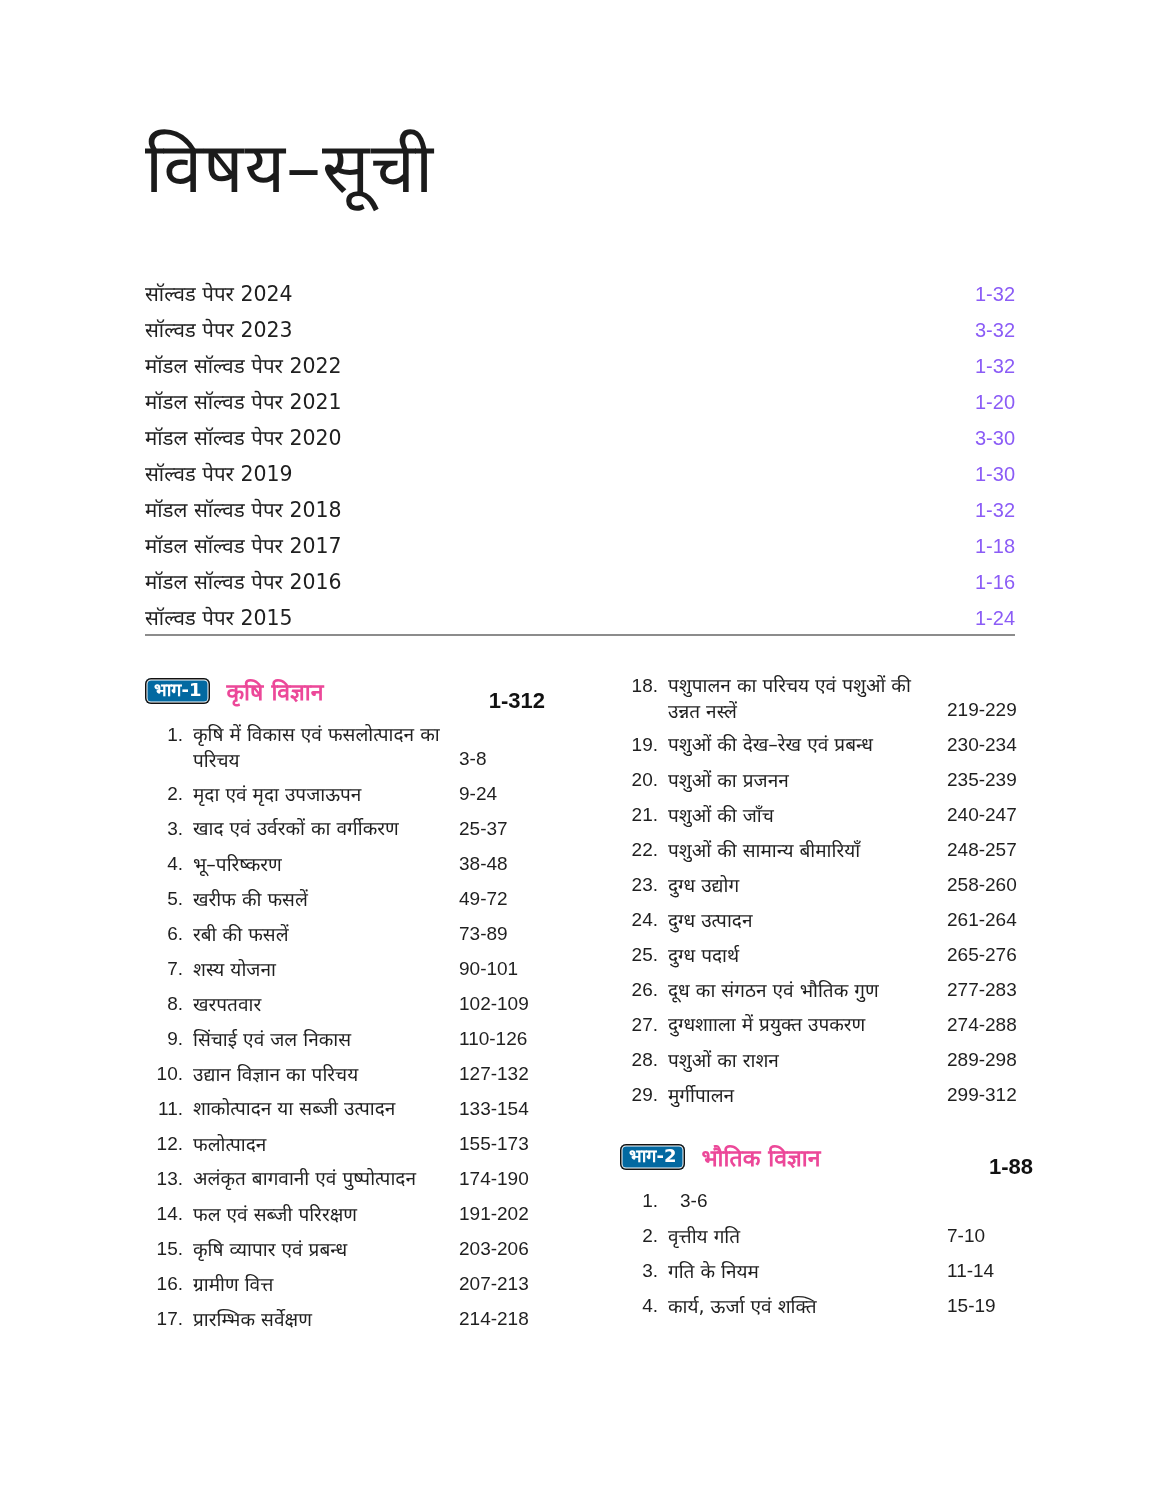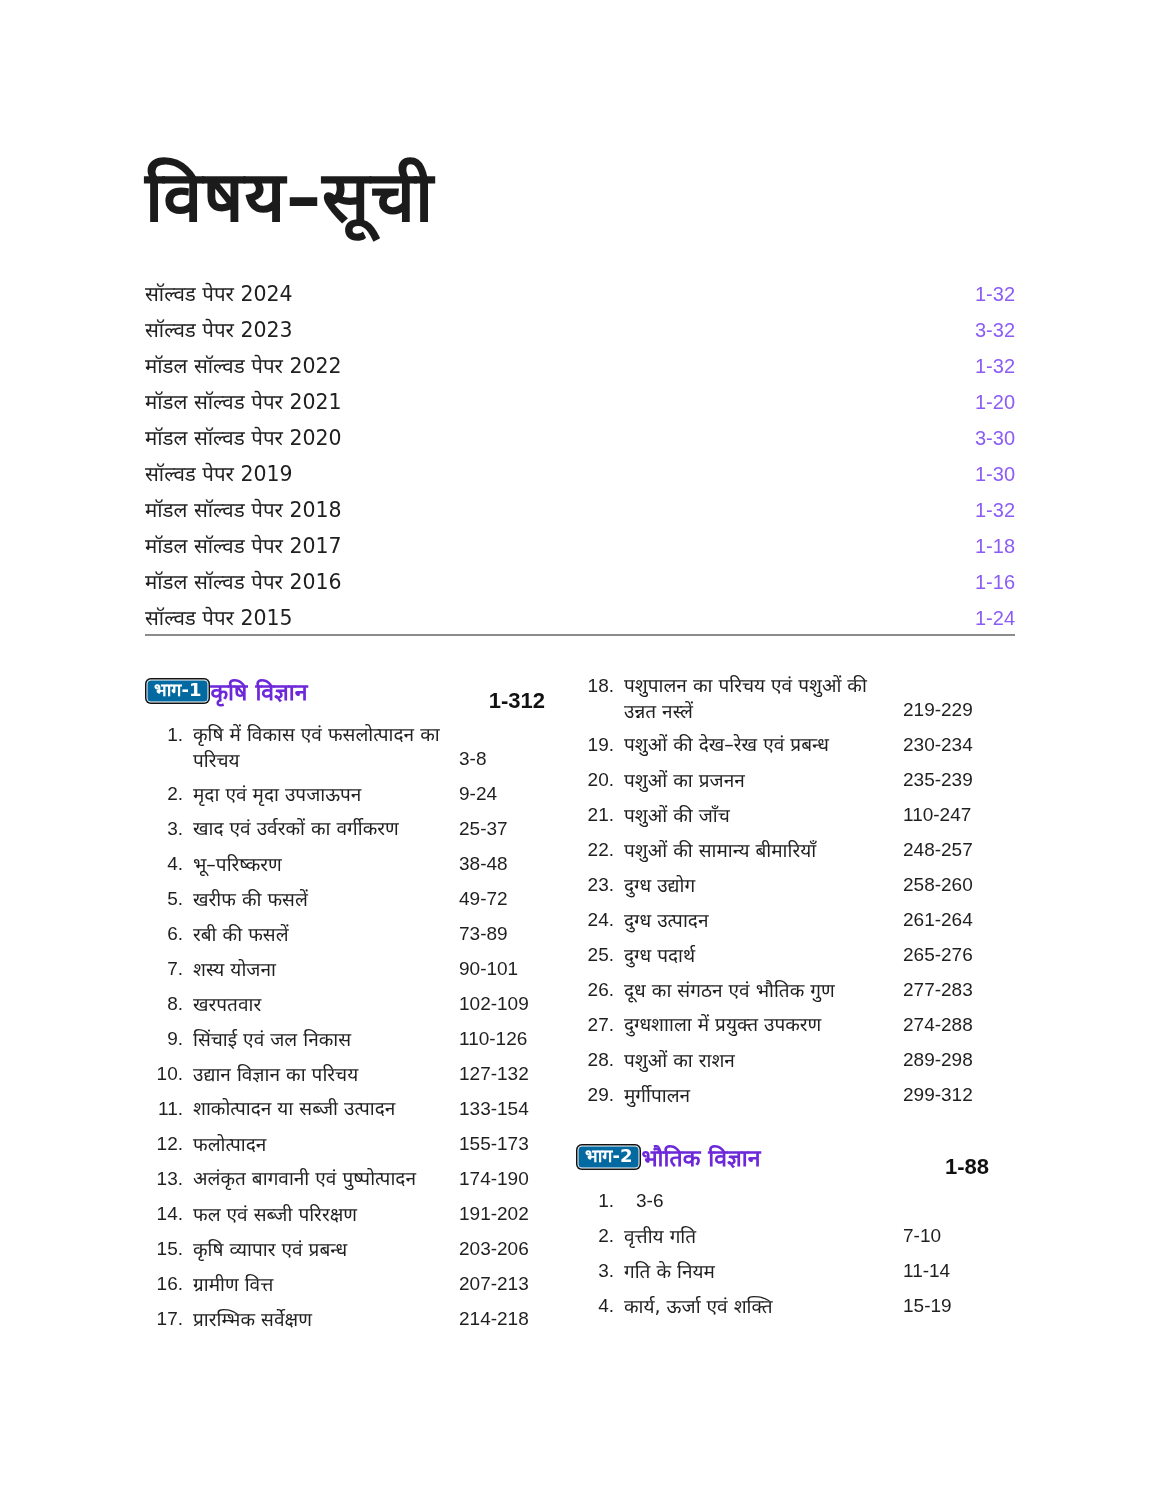--- a/index.html
+++ b/index.html
@@ -22,26 +22,25 @@
     background: #ffffff;
   }
 
   
   .toc-title {
     position: absolute;
     left: 145px;
     top: 133px;
     font-family: "DejaVu Sans", sans-serif;
     font-size: 70px;
-    font-weight: 700;
+    font-weight: 400;
     letter-spacing: 1px;
     line-height: 1;
     color: #1b1b1b;
     white-space: nowrap;
-    margin-top: 29px;
   }
 
   
   .papers {
     position: absolute;
     left: 145px;
     top: 276px;
     width: 870px;
   }
   .paper-row {
@@ -74,21 +73,21 @@
     height: 2px;
     background: #8c8c8c;
   }
 
   
   .col {
     position: absolute;
     top: 672px;
   }
   .col-left  { left: 145px;  width: 400px; }
-  .col-right { left: 576px;  width: 413px; }
+  .col-right { left: 620px;  width: 413px; }
 
   
   .part-head {
     display: flex;
     align-items: center;
     height: 38px;
     margin-bottom: 11px;
   }
   .part-badge {
     display: inline-flex;
@@ -102,22 +101,22 @@
     font-family: "DejaVu Sans", sans-serif;
     font-size: 18px;
     font-weight: 700;
     line-height: 1.15;
     white-space: nowrap;
   }
   .part-title {
     font-family: "DejaVu Sans", sans-serif;
     font-size: 23px;
     font-weight: 700;
-    color: #6d28d9;
-    margin-left: 0;
+    color: #ec4899;
+    margin-left: 16px;
     white-space: nowrap;
   }
   .part-pages {
     margin-left: auto;
     font-family: "Liberation Sans", sans-serif;
     font-size: 22px;
     font-weight: 700;
     color: #111111;
     white-space: nowrap;
     margin-top: 20px;
@@ -329,21 +328,21 @@
           <span class="chap-pages">230-234</span>
         </div>
         <div class="chap">
           <span class="chap-num">20.</span>
           <span class="chap-title">पशुओं का प्रजनन</span>
           <span class="chap-pages">235-239</span>
         </div>
         <div class="chap">
           <span class="chap-num">21.</span>
           <span class="chap-title">पशुओं की जाँच</span>
-          <span class="chap-pages">110-247</span>
+          <span class="chap-pages">240-247</span>
         </div>
         <div class="chap">
           <span class="chap-num">22.</span>
           <span class="chap-title">पशुओं की सामान्य बीमारियाँ</span>
           <span class="chap-pages">248-257</span>
         </div>
         <div class="chap">
           <span class="chap-num">23.</span>
           <span class="chap-title">दुग्ध उद्योग</span>
           <span class="chap-pages">258-260</span>

